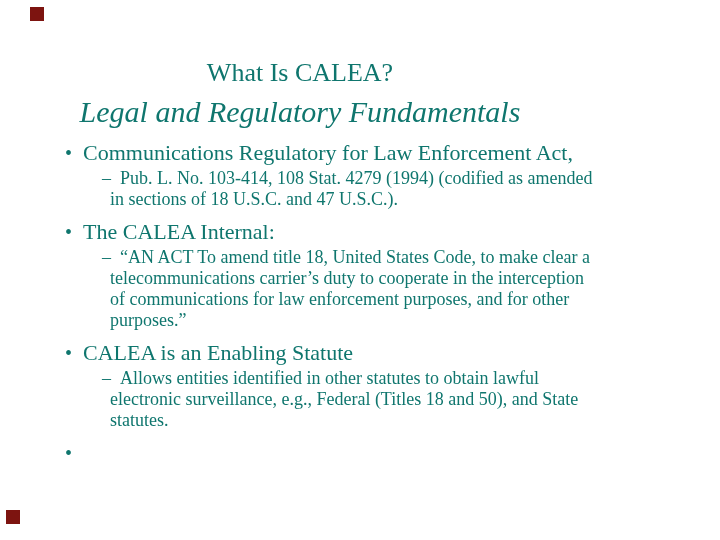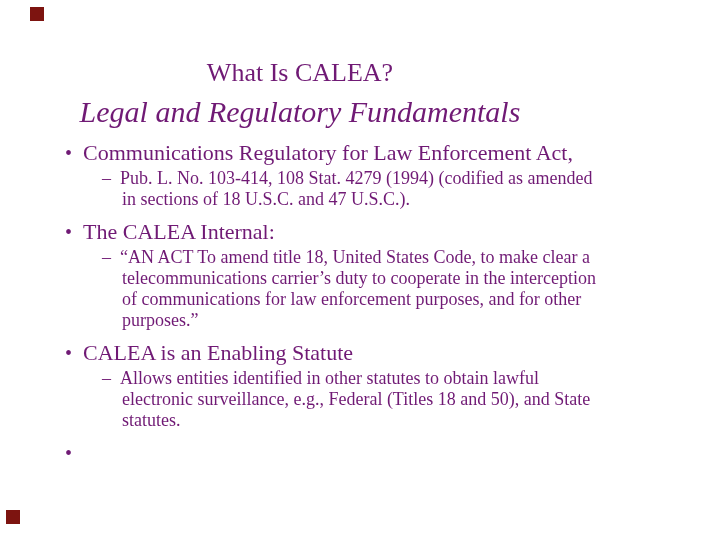--- a/index.html
+++ b/index.html
@@ -9,21 +9,21 @@
     height: 540px;
     background: #ffffff;
   }
   .slide {
     position: relative;
     width: 632px;
     height: 540px;
     background: #ffffff;
     overflow: hidden;
     font-family: "Liberation Serif", "DejaVu Serif", serif;
-    color: #701a75;
+    color: #0f766e;
   }
   .decor-square {
     position: absolute;
     width: 14px;
     height: 14px;
     background: #7d1410;
   }
   .decor-square.top    { left: 30px; top: 7px; }
   .decor-square.bottom { left: 6px;  top: 510px; }
 
@@ -68,21 +68,21 @@
     box-sizing: border-box;
     font-size: 20px;
   }
   .b-text { white-space: nowrap; }
 
   .sub-block {
     margin: 2px 0 0 40px;
     font-size: 18px;
     line-height: 21px;
   }
-  .sub-line { margin-left: 20px; white-space: nowrap; }
+  .sub-line { margin-left: 8px; white-space: nowrap; }
   .sub-line.first {
     margin-left: 0;
     display: flex;
   }
   .s-marker {
     flex: none;
     width: 18px;
   }
 
   .footer-text {

